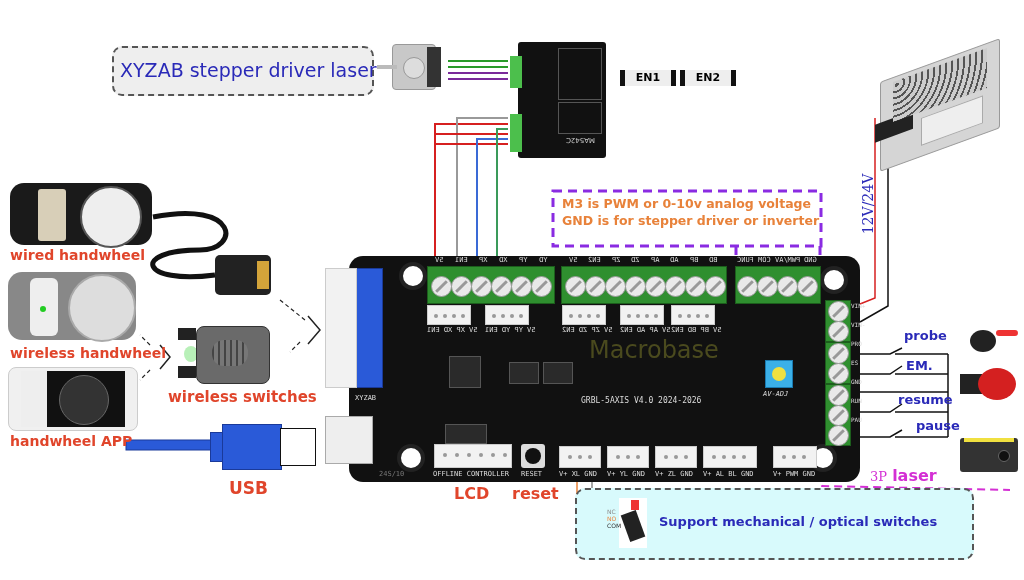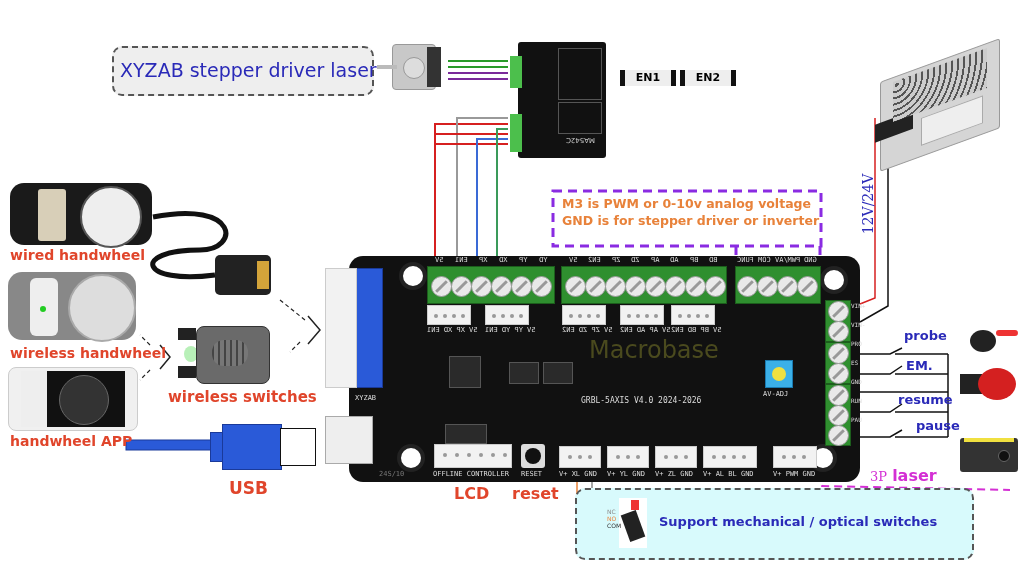--- a/index.html
+++ b/index.html
@@ -255,21 +255,21 @@
   <div class="chip" style="position:absolute;left:160px;top:106px;width:28px;height:20px;"></div>
   <div class="chip" style="position:absolute;left:194px;top:106px;width:28px;height:20px;"></div>
   <div class="chip" style="position:absolute;left:96px;top:168px;width:40px;height:18px;"></div>
 
   <div class="silk" style="position:absolute;left:232px;top:140px;font-size:8px;">GRBL-5AXIS V4.0 2024-2026</div>
   <div class="silk" style="position:absolute;left:6px;top:138px;">XYZAB</div>
 
   <div style="position:absolute;left:416px;top:104px;width:26px;height:26px;background:#3bb0e8;border:1px solid #1a7ab0;">
     <div style="position:absolute;left:6px;top:6px;width:14px;height:14px;border-radius:50%;background:#f0e040;"></div>
   </div>
-  <div class="silk" style="position:absolute;left:414px;top:134px;">AV-ADJ</div>
+  <div class="silk" style="position:absolute;left:414px;top:134px;font-style:italic;">AV-ADJ</div>
 
   <div class="term" style="position:absolute;left:476px;top:44px;width:24px;height:40px;">
     <div class="screw" style="left:2px;top:0;"></div>
       <div class="screw" style="left:2px;top:20px;"></div>
   </div>
   <div class="term" style="position:absolute;left:476px;top:86px;width:24px;height:40px;">
     <div class="screw" style="left:2px;top:0;"></div>
       <div class="screw" style="left:2px;top:20px;"></div>
   </div>
   <div class="term" style="position:absolute;left:476px;top:128px;width:24px;height:60px;">

